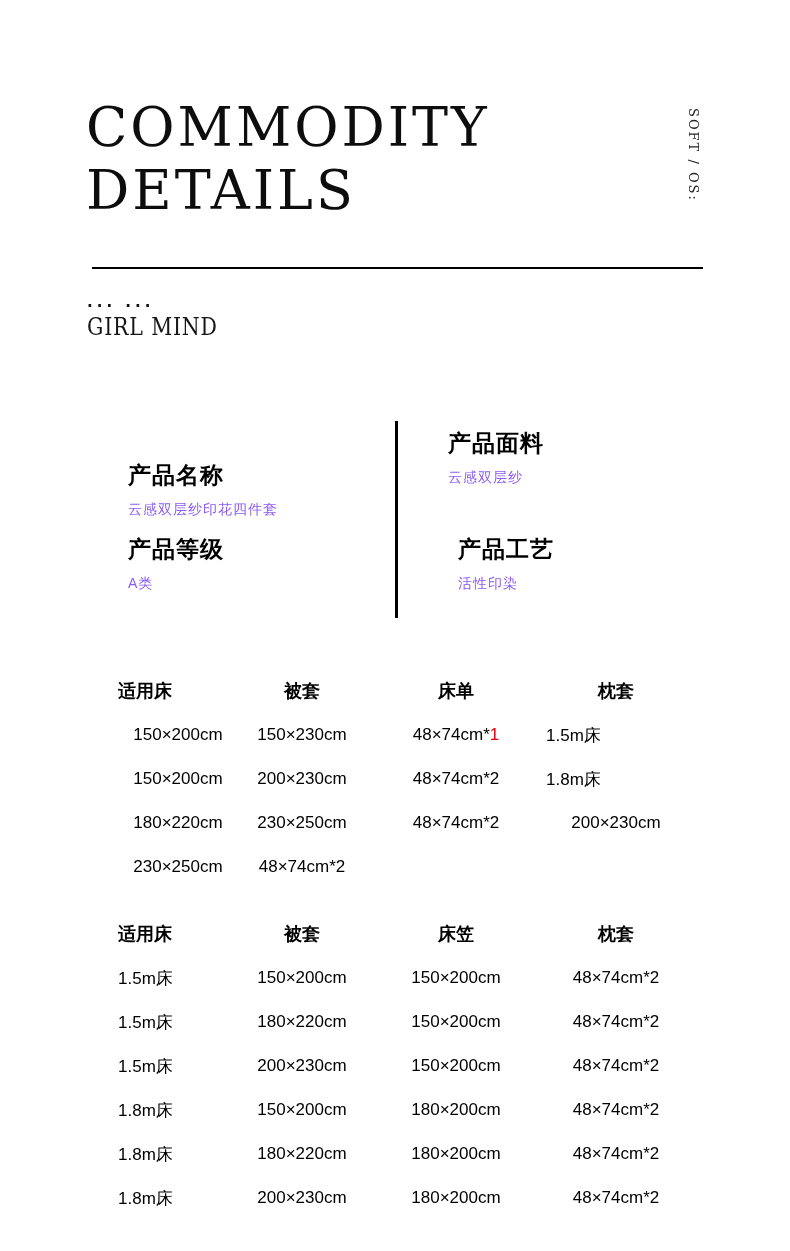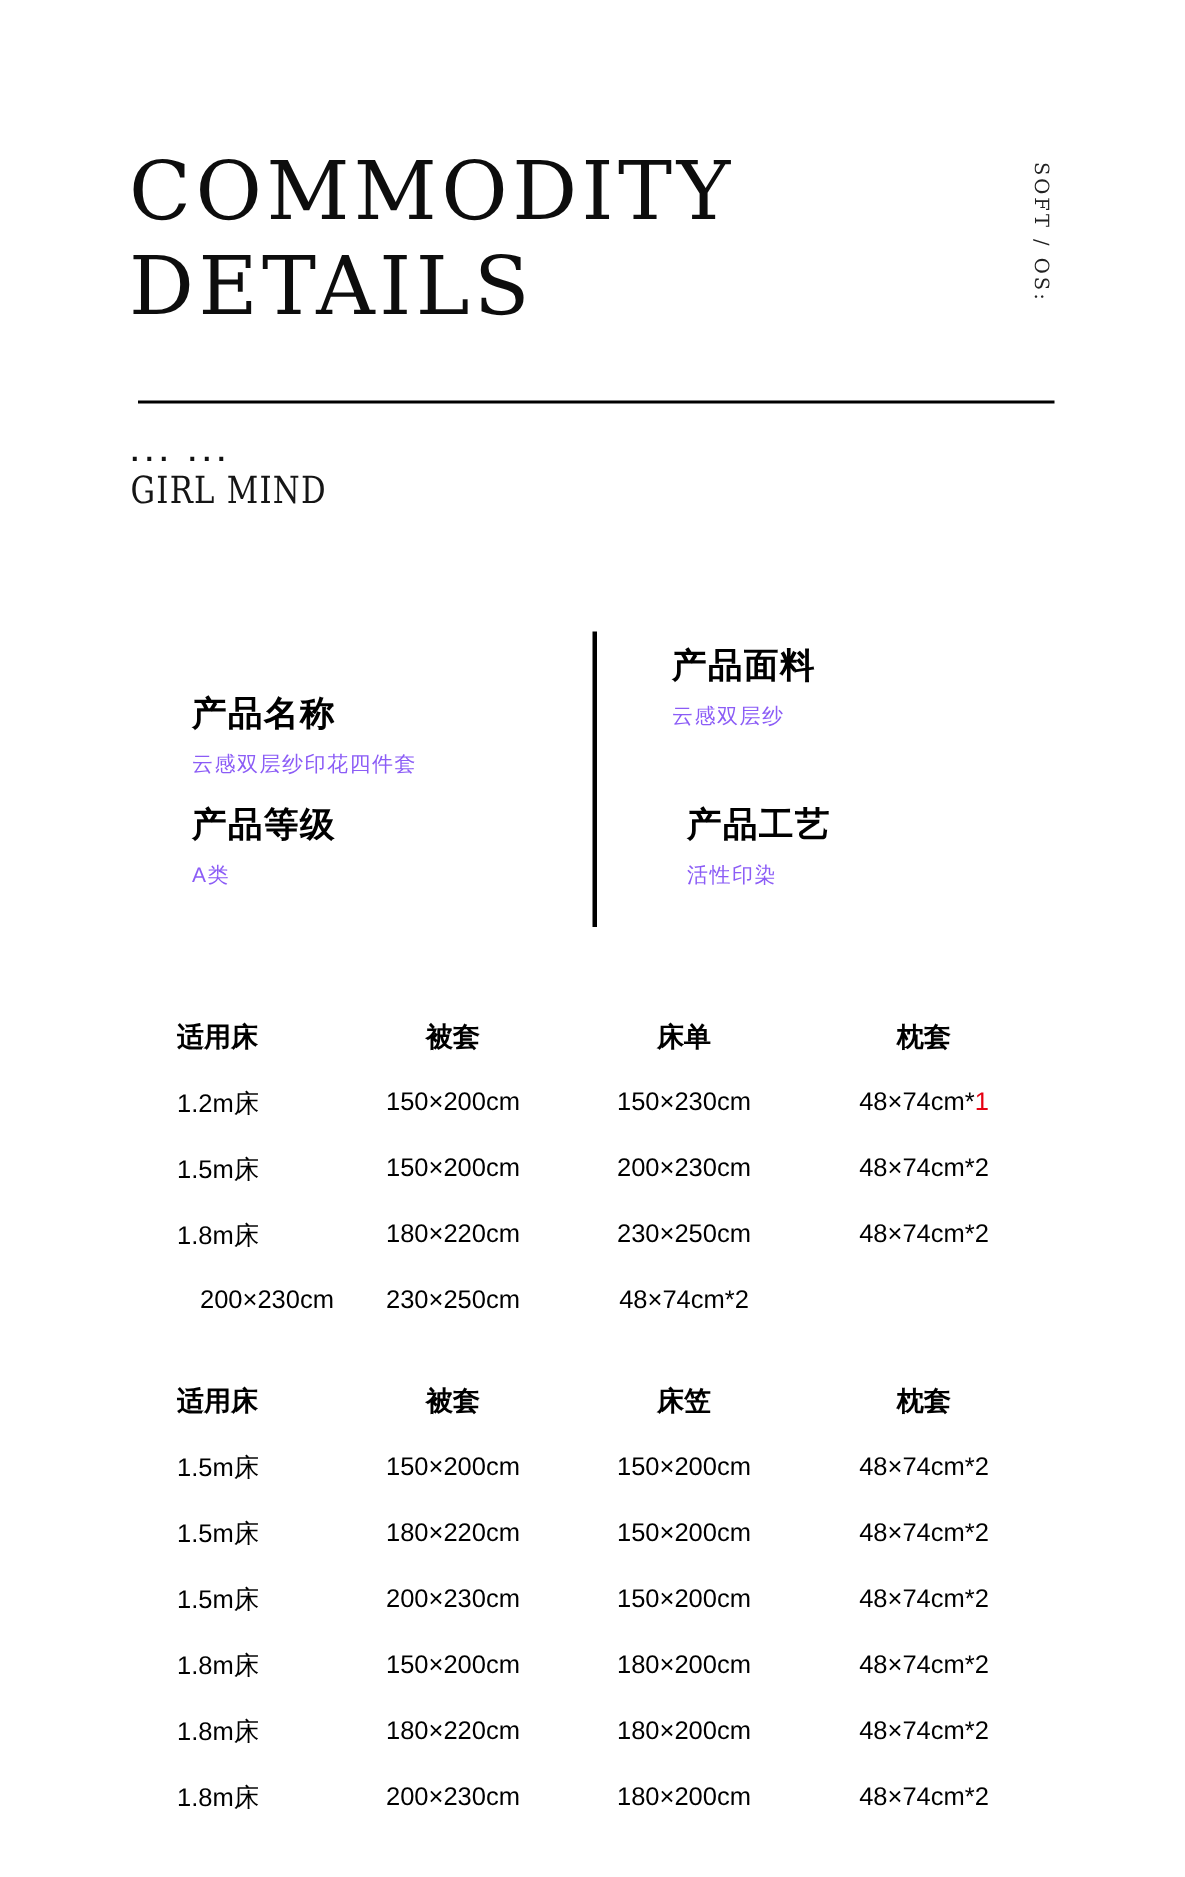--- a/index.html
+++ b/index.html
@@ -156,21 +156,20 @@
     <div class="value">A类</div>
   </div>
   <div class="info-divider"></div>
 
   <div class="size-table table-1">
     <div class="c1 head">适用床</div>
     <div class="head">被套</div>
     <div class="head">床单</div>
     <div class="head">枕套</div>
 
-    <div class="c1">1.2m床</div>
     <div>150×200cm</div>
     <div>150×230cm</div>
     <div>
         <span>48×74cm*</span>
         <span class="accent">1</span>
       </div>
 
     <div class="c1">1.5m床</div>
     <div>150×200cm</div>
     <div>200×230cm</div>

